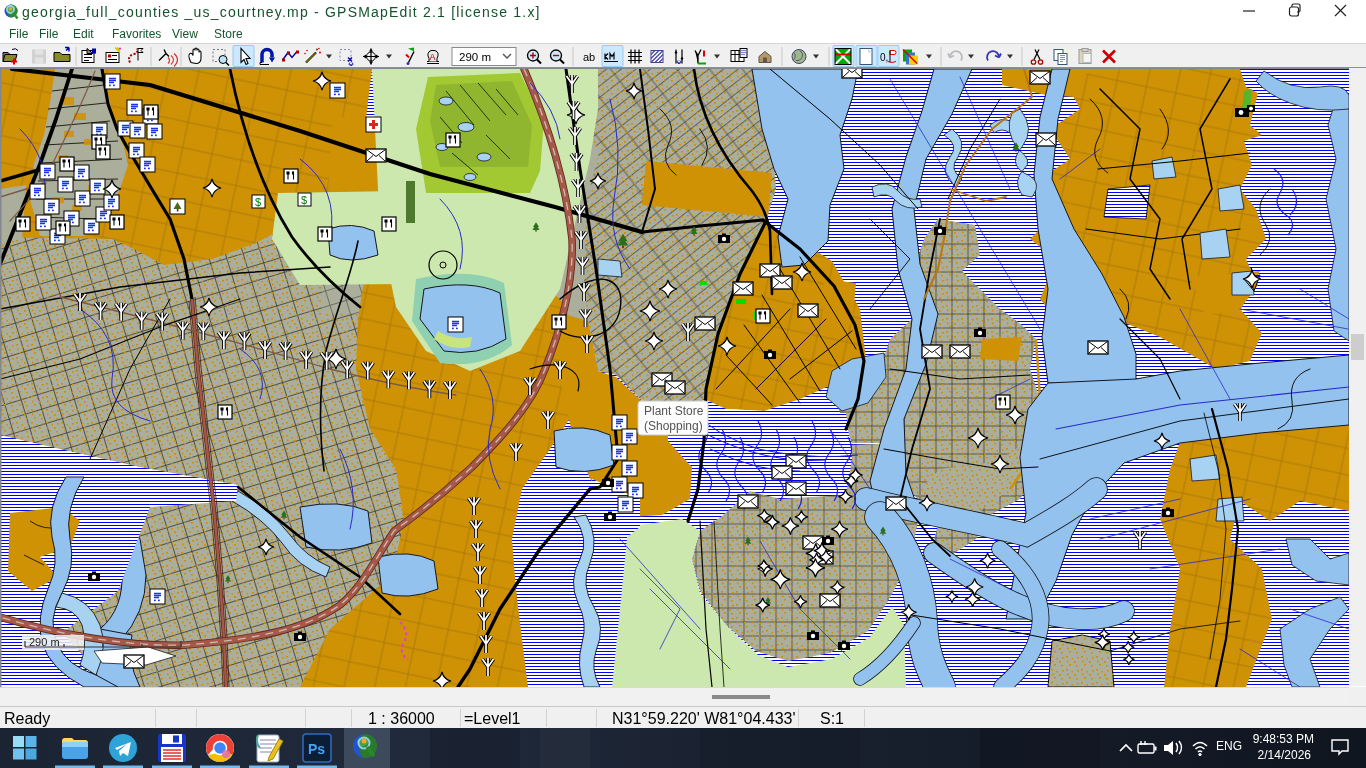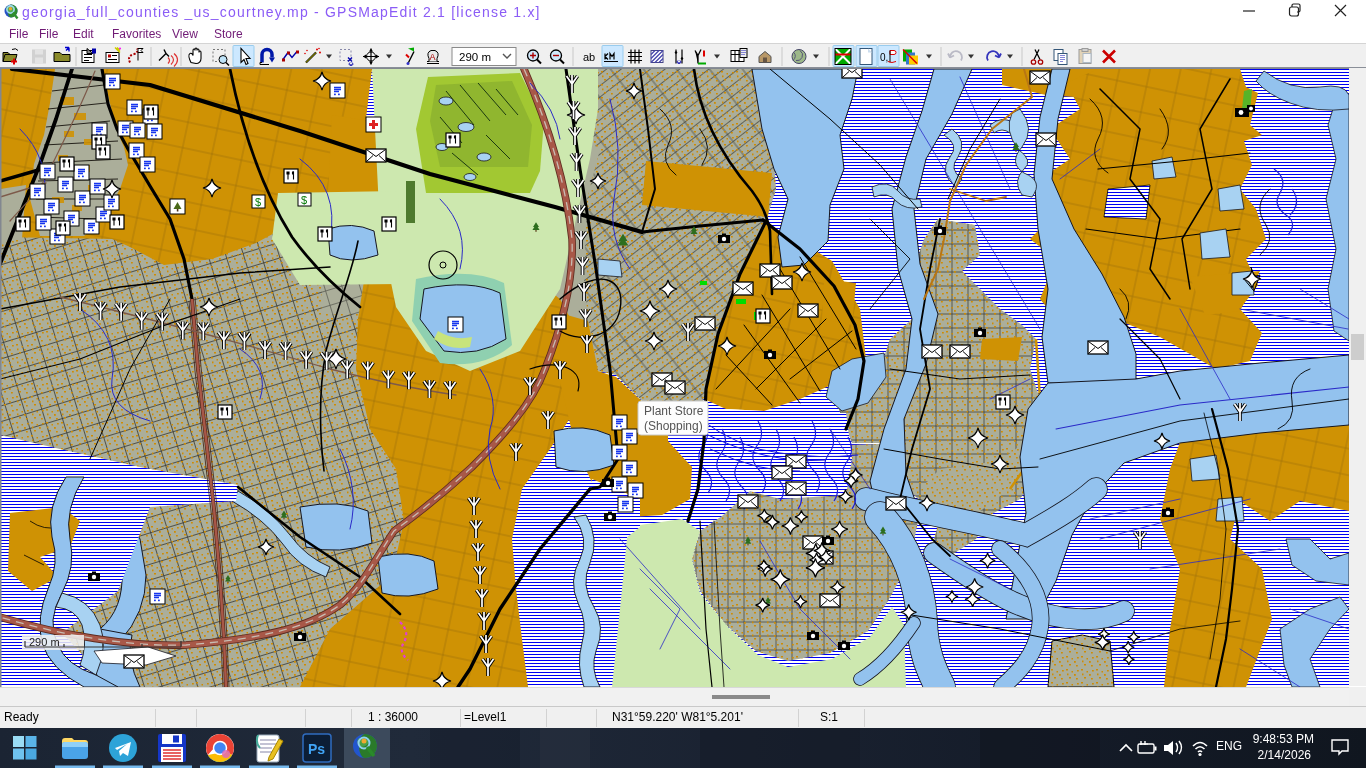--- a/index.html
+++ b/index.html
@@ -1,28 +1,28 @@
 <!DOCTYPE html>
 <html><head><meta charset="utf-8"><style>
 *{margin:0;padding:0;box-sizing:border-box}
 html,body{width:1366px;height:768px;overflow:hidden;font-family:"Liberation Sans",sans-serif}
 #root{position:relative;width:1366px;height:768px;background:#fff}
 .titlebar{position:absolute;left:0;top:0;width:1366px;height:24px;background:#fff;}
-.title{position:absolute;left:22px;top:3.5px;font-size:14px;letter-spacing:1.2px;color:#8b5cf6}
+.title{position:absolute;left:22px;top:3.5px;font-size:14px;letter-spacing:1.2px;color:#14532d}
 .winbtn{position:absolute;top:0;width:14px;height:22px;color:#222;font-size:13px}
-.menubar{position:absolute;left:0;top:24px;width:1366px;height:19px;background:#fff;font-size:12px;color:#701a75}
+.menubar{position:absolute;left:0;top:24px;width:1366px;height:19px;background:#fff;font-size:12px;color:#14532d}
 .menubar span{position:absolute;top:2.5px}
 .toolbar{position:absolute;left:0;top:43px;width:1366px;height:25px;background:#f0f0f0;border-top:1px solid #d4d4d4}
 .map{position:absolute;left:0;top:68px;width:1349px;height:618px;border-top:1px solid #828790}
 .vscroll{position:absolute;left:1349px;top:68px;width:17px;height:618px;background:#f0f0f0}
 .vthumb{position:absolute;left:2px;top:266px;width:13px;height:26px;background:#cdcdcd}
 .hscroll{position:absolute;left:0;top:687px;width:1349px;height:19px;background:#f1f1f1;border-top:1px solid #d8d8d8}
 .hthumb{position:absolute;left:712px;top:7px;width:58px;height:4px;background:#8a8a8a}
 .corner{position:absolute;left:1349px;top:687px;width:17px;height:19px;background:#f0f0f0}
-.status{position:absolute;left:0;top:706px;width:1366px;height:22px;background:#f0f0f0;border-top:1px solid #c9c9c9;font-size:12px;color:#000}
+.status{position:absolute;left:0;top:706px;width:1366px;height:22px;background:#f0f0f0;border-top:1px solid #c9c9c9;font-size:16px;color:#000}
 .status .p{position:absolute;top:3px}
 .status .sep{position:absolute;top:2px;height:18px;width:1px;background:#d2d2d2}
 .taskbar{position:absolute;left:0;top:728px;width:1366px;height:56px;background:linear-gradient(90deg,#1b2433 0%,#202a3a 30%,#1a2231 55%,#141b28 78%,#10161f 100%)}
 </style></head><body>
 <div id="root">
 <div class="titlebar">
  <svg style="position:absolute;left:4px;top:4px" width="16" height="16" viewBox="0 0 16 16">
         <circle cx="7" cy="7" r="6.5" fill="#2853c6"></circle>
         <path d="M7,0.5 a6.5,6.5 0 0 1 0,13 a3.4,6.5 0 0 1 0,-13" fill="#2e8a2e"></path>
         <path d="M2.5,3 q5,-3.5 9,0.5 q-1.5,4.5 -6,5 q-4.5,-1.5 -3,-5.5" fill="#52b052"></path>
@@ -1192,21 +1192,21 @@
  <span class="p" style="left:4px">Ready</span>
  <span class="sep" style="left:155px"></span>
       <span class="sep" style="left:196px"></span>
       <span class="sep" style="left:305px"></span>
       <span class="sep" style="left:351px"></span>
  <span class="p" style="left:368px">1 : 36000</span>
  <span class="sep" style="left:460px"></span>
  <span class="p" style="left:464px">=Level1</span>
  <span class="sep" style="left:546px"></span>
       <span class="sep" style="left:596px"></span>
- <span class="p" style="left:612px">N31°59.220' W81°5.201'</span>
+ <span class="p" style="left:612px">N31°59.220' W81°04.433'</span>
  <span class="sep" style="left:798px"></span>
  <span class="p" style="left:820px">S:1</span>
  <span class="sep" style="left:864px"></span>
 </div>
 <div class="taskbar">
       <div style="position:absolute;left:430px;top:0;width:90px;height:40px;background:#151d2b;opacity:0.55"></div>
       <div style="position:absolute;left:540px;top:0;width:50px;height:40px;background:#2a3140;opacity:0.5"></div>
       <div style="position:absolute;left:700px;top:0;width:160px;height:40px;background:#141a26;opacity:0.5"></div>
       <div style="position:absolute;left:980px;top:0;width:120px;height:40px;background:#10151f;opacity:0.6"></div>
  <svg style="position:absolute;left:0;top:0" width="400" height="40" viewBox="0 0 400 40">

